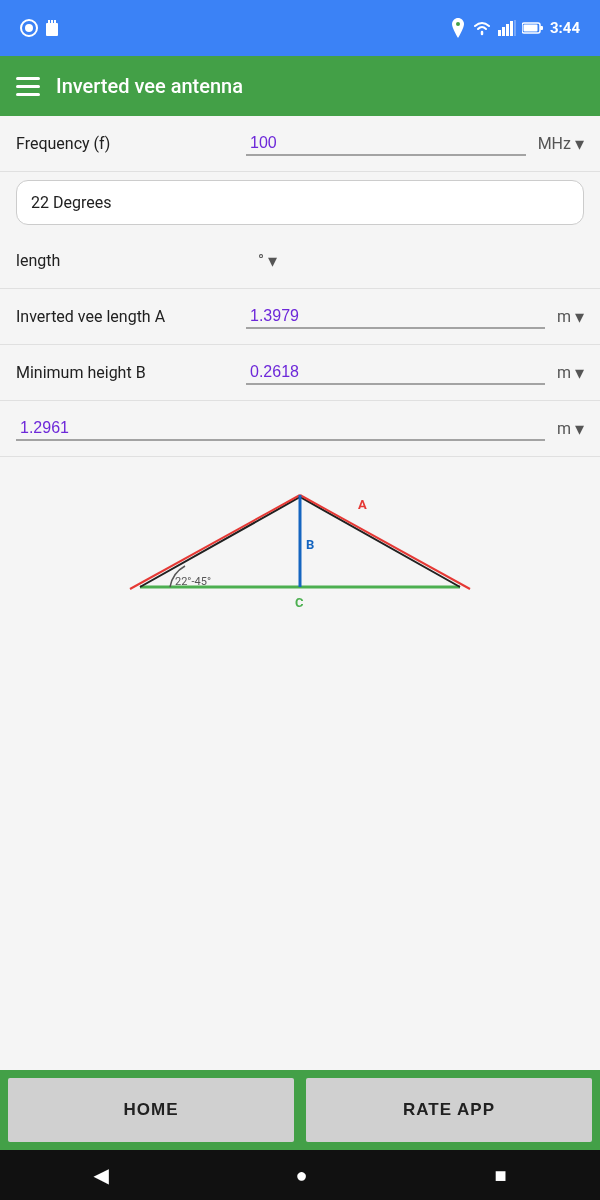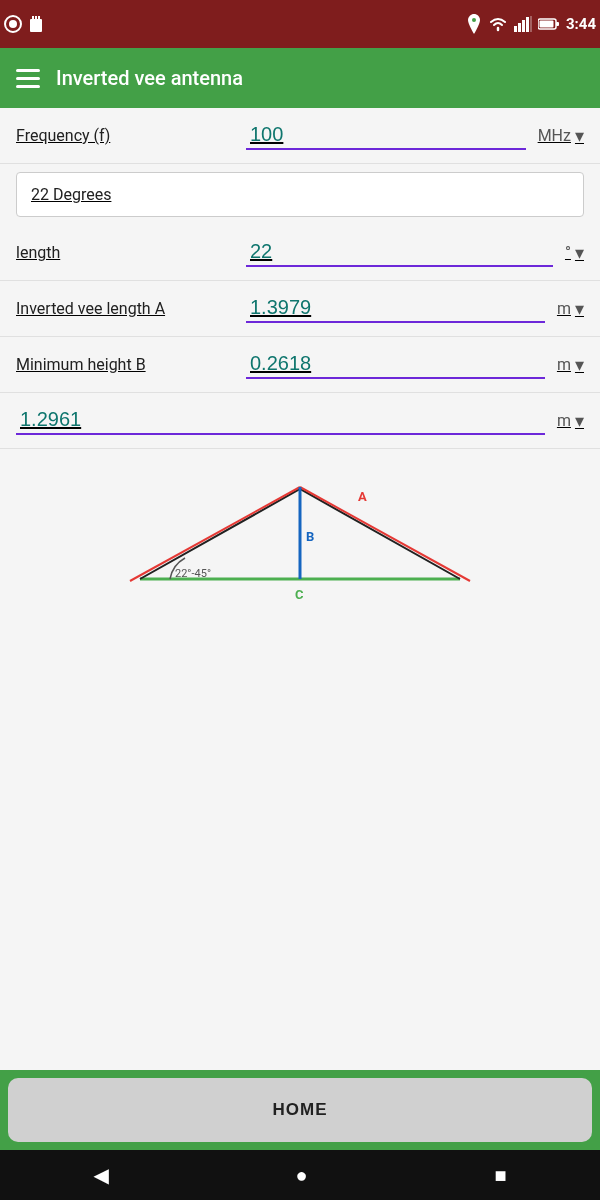--- a/index.html
+++ b/index.html
@@ -7,26 +7,26 @@
       width: 600px;
       height: 1200px;
       font-family: Roboto, sans-serif;
       background: #f0f0f0;
       overflow: hidden;
       position: relative;
     }
 
     
     .status-bar {
-      background: #7f1d1d;
-      height: 48px;
+      background: #3b82f6;
+      height: 56px;
       display: flex;
       align-items: center;
       justify-content: space-between;
-      padding: 0 4px;
+      padding: 0 20px;
     }
     .status-left {
       display: flex;
       align-items: center;
       gap: 6px;
     }
     .status-right {
       display: flex;
       align-items: center;
       gap: 6px;
@@ -62,64 +62,63 @@
       font-size: 20px;
       font-weight: 500;
     }
 
     
     .content {
       background: #f5f5f5;
       padding: 0;
       height: calc(1200px - 40px - 60px - 80px - 50px);
       overflow: hidden;
-      text-decoration: underline;
     }
 
     
     .field-row {
       display: flex;
       align-items: center;
       padding: 10px 16px;
       background: #f5f5f5;
       border-bottom: 1px solid #e0e0e0;
       min-height: 56px;
     }
     .field-label {
       color: #212121;
       font-size: 16px;
       flex: 0 0 230px;
     }
     .field-input {
       flex: 1;
       border: none;
-      border-bottom: 2px solid #6d28d9;
+      border-bottom: 2px solid #a3a3a3;
       background: transparent;
-      font-size: 20px;
-      color: #0f766e;
+      font-size: 16px;
+      color: #6d28d9;
       outline: none;
       padding: 2px 4px;
     }
     .field-unit {
       color: #555;
       font-size: 16px;
       margin-left: 12px;
     }
     .dropdown-arrow {
       color: #555;
       font-size: 18px;
       margin-left: 4px;
       cursor: pointer;
     }
 
     
     .degrees-badge {
       background: white;
       border: 1px solid #ccc;
-      border-radius: 4px;
+      border-radius: 12px;
       margin: 8px 16px;
       padding: 12px 14px;
       font-size: 16px;
       color: #212121;
     }
 
     
     .diagram-area {
       display: flex;
       justify-content: center;
@@ -141,21 +140,21 @@
     .bottom-btn {
       flex: 1;
       background: #d0d0d0;
       border: none;
       font-size: 17px;
       font-weight: bold;
       color: #212121;
       letter-spacing: 1px;
       cursor: pointer;
       margin: 8px 6px;
-      border-radius: 10px;
+      border-radius: 2px;
     }
     .bottom-btn:first-child {
       margin-left: 8px;
     }
     .bottom-btn:last-child {
       margin-right: 8px;
     }
 
     
     .nav-bar {
@@ -240,21 +239,20 @@
     <span class="field-label">Frequency (f)</span>
     <input class="field-input" type="text" value="100" style="">
     <span class="field-unit">MHz</span>
     <span class="dropdown-arrow">▾</span>
   </div>
 
   <div class="degrees-badge">22 Degrees</div>
 
   <div class="field-row">
     <span class="field-label">length</span>
-    <input class="field-input" type="text" value="22" style="">
     <span class="field-unit">°</span>
     <span class="dropdown-arrow">▾</span>
   </div>
 
   <div class="field-row">
     <span class="field-label">Inverted vee length A</span>
     <input class="field-input" type="text" value="1.3979" style="">
     <span class="field-unit">m</span>
     <span class="dropdown-arrow">▾</span>
   </div>
@@ -293,19 +291,20 @@
       <text x="185" y="140" font-size="13" fill="#4caf50" font-weight="bold">C</text>
 
       <text x="65" y="118" font-size="11" fill="#555">22°-45°</text>
     </svg>
   </div>
 
 </div>
 
 <div class="bottom-bar">
   <button class="bottom-btn">HOME</button>
+  <button class="bottom-btn">RATE APP</button>
 </div>
 
 <div class="nav-bar">
   <span class="nav-icon">◀</span>
   <span class="nav-icon">●</span>
   <span class="nav-icon">■</span>
 </div>
 
 </body></html>

